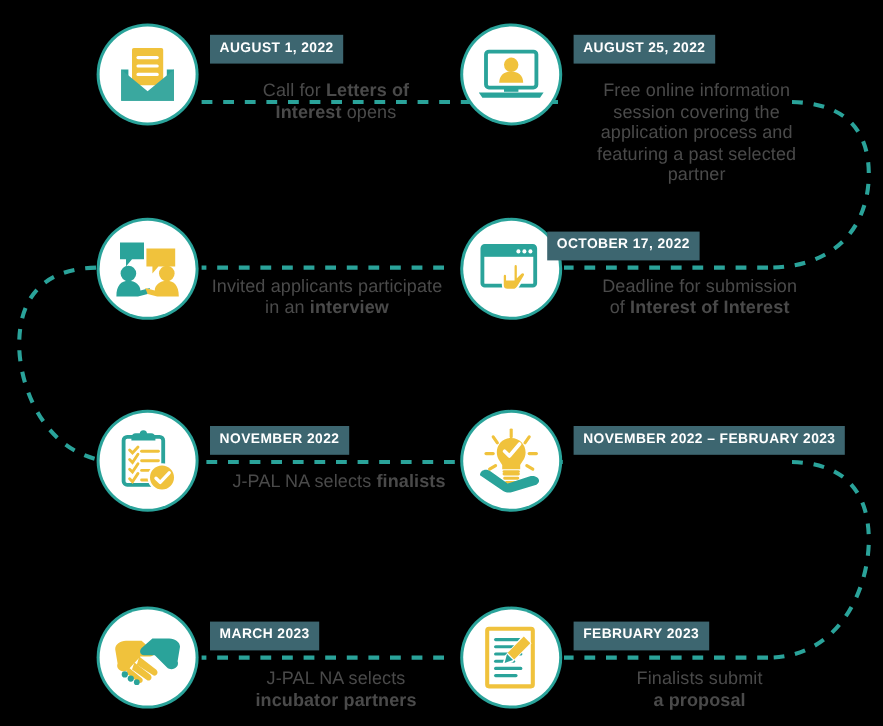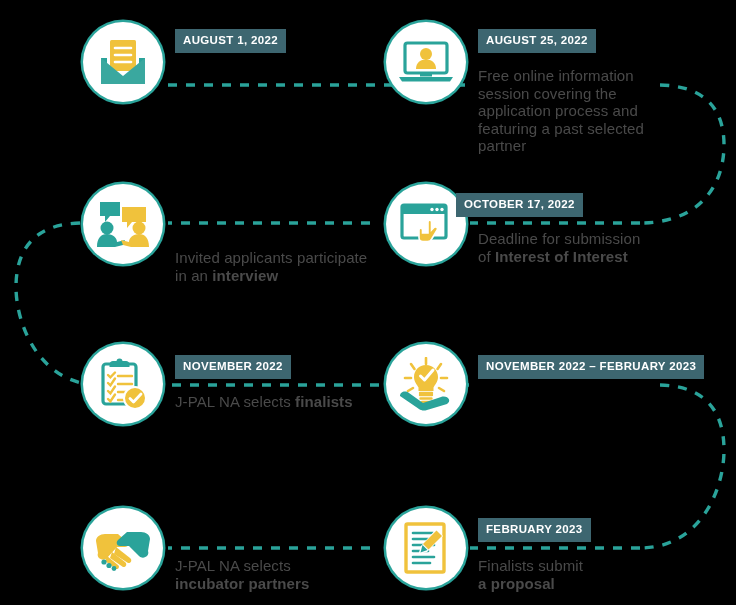--- a/index.html
+++ b/index.html
@@ -3,21 +3,21 @@
 <meta charset="utf-8">
 <style>
   html,body{margin:0;padding:0;}
   body{
     width:736px;height:605px;
     background:#000000;
     font-family:"Liberation Sans", sans-serif;
     overflow:hidden;
     position:relative;
   }
-  #board{position:absolute;inset:0;width:736px;height:470px;}
+  #board{position:absolute;inset:0;width:736px;height:470px;text-align:center;}
 
   
   #connectors{position:absolute;left:0;top:0;width:736px;height:605px;z-index:1;}
 
   
   .node{position:absolute;z-index:3;}
 
   .disc{
     position:absolute;
     width:80px;height:80px;
@@ -68,21 +68,21 @@
   .b2{left:478px;top:29px;}
   .b3{left:175px;top:183px;}
   .b4{left:456px;top:193px;}
   .b5{left:175px;top:355px;}
   .b6{left:478px;top:355px;}
   .b7{left:175px;top:518px;}
   .b8{left:478px;top:518px;}
 
   .d1{left:175px;top:67px;}
   .d2{left:478px;top:67px;width:205px;}
-  .d3{left:175px;top:230px;width:195px;margin-top:19px;}
+  .d3{left:175px;top:230px;width:195px;}
   .d4{left:478px;top:230px;}
   .d5{left:175px;top:393px;width:215px;}
   .d6{left:478px;top:395px;width:200px;}
   .d7{left:175px;top:557px;}
   .d8{left:478px;top:557px;}
 </style>
 </head>
 <body>
 
 <div id="board">
@@ -115,20 +115,23 @@
             <line x1="20" y1="26" x2="36" y2="26"></line>
           </g>
           <path d="M6 22 L6 48 L50 48 L50 22 L44 22 L44 31 L28 41 L12 31 L12 22 Z" fill="#2aa39a"></path>
           <path d="M6 22 L28 40 L50 22 L50 48 L6 48 Z" fill="#3aa89f"></path>
           <path d="M6 22 L28 40 L50 22" fill="none" stroke="#ffffff" stroke-width="0"></path>
         </svg>
       </span>
     </div>
   </div>
   <div class="badge b1">AUGUST 1, 2022</div>
+  <div class="desc d1">
+    Call for <span class="b">Letters of<br>Interest</span> opens
+  </div>
 
   <div class="node n2">
     <div class="disc">
       <span>
         <svg width="58" height="48" viewBox="0 0 58 48">
           <rect x="8" y="5" width="42" height="30" rx="2.5" fill="none" stroke="#2aa39a" stroke-width="3.2"></rect>
           <circle cx="29" cy="16" r="6" fill="#f0c23c"></circle>
           <path d="M19 31 C19 24.5 23.5 21.5 29 21.5 C34.5 21.5 39 24.5 39 31 Z" fill="#f0c23c"></path>
           <path d="M2 39 L56 39 L53 43.5 L5 43.5 Z" fill="#2aa39a"></path>
           <rect x="23" y="35.5" width="12" height="3" fill="#2aa39a"></rect>
@@ -244,20 +247,21 @@
           <path d="M13 31 L24 40 C26 41.7 24.5 44.6 22 44 L11 36 Z" fill="#f0c23c"></path>
           <g fill="#2aa39a">
             <circle cx="10" cy="37" r="2.6"></circle>
               <circle cx="15" cy="40.5" r="2.6"></circle>
               <circle cx="20" cy="43.5" r="2.4"></circle>
           </g>
         </svg>
       </span>
     </div>
   </div>
+  <div class="badge b7">MARCH 2023</div>
   <div class="desc d7">
     J-PAL NA selects<br><span class="b">incubator partners</span>
   </div>
 
   <div class="node n8">
     <div class="disc">
       <span>
         <svg width="52" height="54" viewBox="0 0 52 54">
           <rect x="6" y="3" width="38" height="48" rx="1.5" fill="none" stroke="#f0c23c" stroke-width="3.4"></rect>
           <g stroke="#2aa39a" stroke-width="2.6" stroke-linecap="round">

